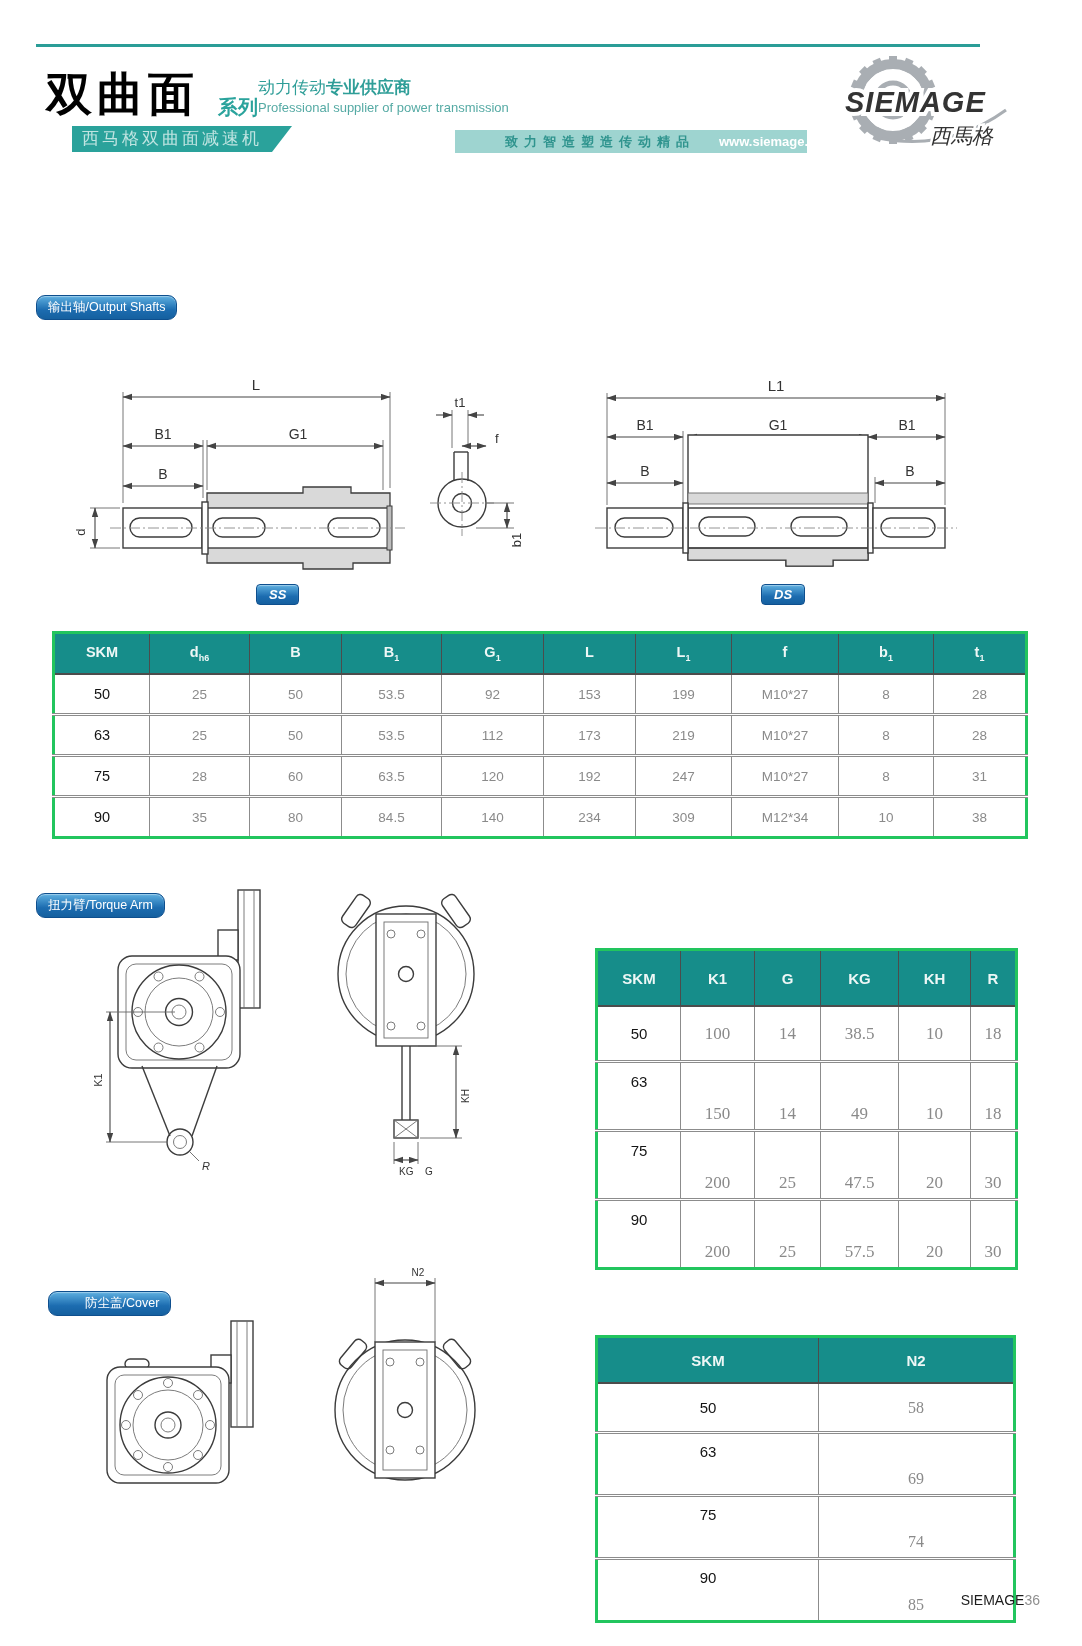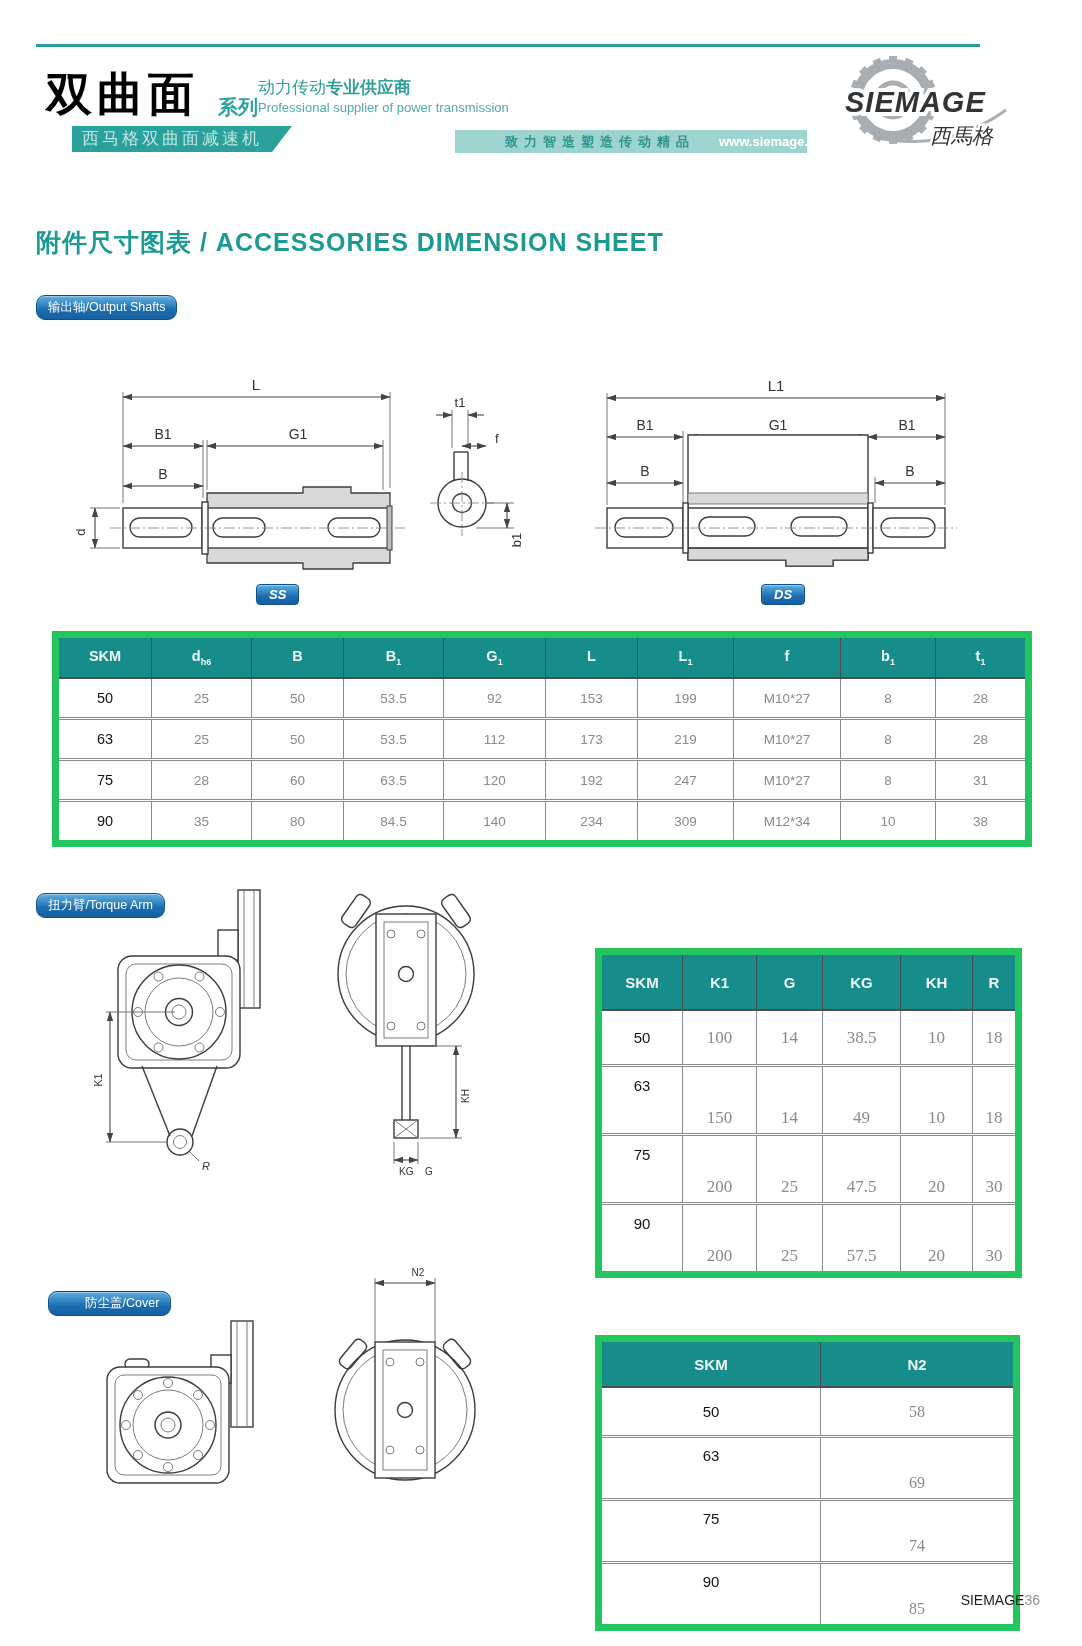--- a/index.html
+++ b/index.html
@@ -44,21 +44,21 @@
   .outg{stroke:#3c3c3c;stroke-width:1.3;fill:#d9d9d9;}
   .thin{stroke:#6d6d6d;stroke-width:0.9;fill:none;}
   .cl{stroke:#888;stroke-width:0.9;fill:none;stroke-dasharray:11 3 2 3;}
 
   
   table.dimtab{border-collapse:collapse;table-layout:fixed;background:#fff;}
   table.dimtab th{background:#168d8a;color:#eef7f6;font-weight:bold;border:1px solid #4c4c4c;}
   table.dimtab th sub{font-size:9px;}
   table.dimtab td{border:1px solid #8c8c8c;text-align:center;color:#8a8a8a;}
   table.dimtab tbody tr+tr td{border-top:3px double #8c8c8c;}
-  table.dimtab{border:7px solid #22c55e;}
+  table.dimtab{border:3px solid #22c55e;}
   table.dimtab thead th{border-bottom:2px solid #4c4c4c;}
   #t-output{left:52px;top:631px;width:973px;}
   #t-output th{height:37px;font-size:14.5px;}
   #t-output td{height:36px;font-size:13.5px;}
   #t-output td.skm{color:#141414;font-size:14.5px;}
   #t-torque{left:595px;top:948px;width:420px;}
   #t-torque th{height:52px;font-size:15px;}
   #t-torque td{height:51px;font-size:17px;font-family:"Liberation Serif","DejaVu Serif",serif;}
   #t-torque td.skm{color:#141414;font-size:15px;font-family:"Liberation Sans",sans-serif;}
   #t-torque tr.low td{vertical-align:bottom;padding-bottom:5px;}
@@ -120,21 +120,20 @@
         </g>
         <circle cx="75" cy="50" r="36" fill="none" stroke="#a9aeb3" stroke-width="10"></circle>
         <circle cx="75" cy="50" r="17" fill="none" stroke="#a9aeb3" stroke-width="5"></circle>
         <path d="M60,88 Q130,102 188,60" fill="none" stroke="#a9aeb3" stroke-width="3"></path>
       </g>
       <text x="27" y="62" font-size="29" font-weight="bold" font-style="italic" letter-spacing="1" fill="#1f948d" stroke="#ffffff" stroke-width="8" paint-order="stroke">SIEMAGE</text>
       <text x="112" y="93" font-size="21" font-style="italic" fill="#8f969c" stroke="#ffffff" stroke-width="5" paint-order="stroke">西馬格</text>
     </svg>
   </div>
 
-  <div class="abs page-title">附件尺寸图表 / ACCESSORIES DIMENSION SHEET</div>
   <div class="abs badge b-output">输出轴/Output Shafts</div>
 
   <svg class="abs" style="left:60px;top:340px" width="430" height="250" viewBox="0 0 430 250">
     <line class="ext" x1="63" y1="163" x2="63" y2="52"></line>
     <line class="ext" x1="330" y1="148" x2="330" y2="52"></line>
     <line class="dim" x1="63" y1="57" x2="330" y2="57" marker-start="url(#arw)" marker-end="url(#arw)"></line>
     <text x="196" y="50" font-size="15" text-anchor="middle">L</text>
     <line class="ext" x1="143" y1="158" x2="143" y2="100"></line>
     <line class="dim" x1="63" y1="106" x2="143" y2="106" marker-start="url(#arw)" marker-end="url(#arw)"></line>
     <text x="103" y="99" font-size="14" text-anchor="middle">B1</text>

